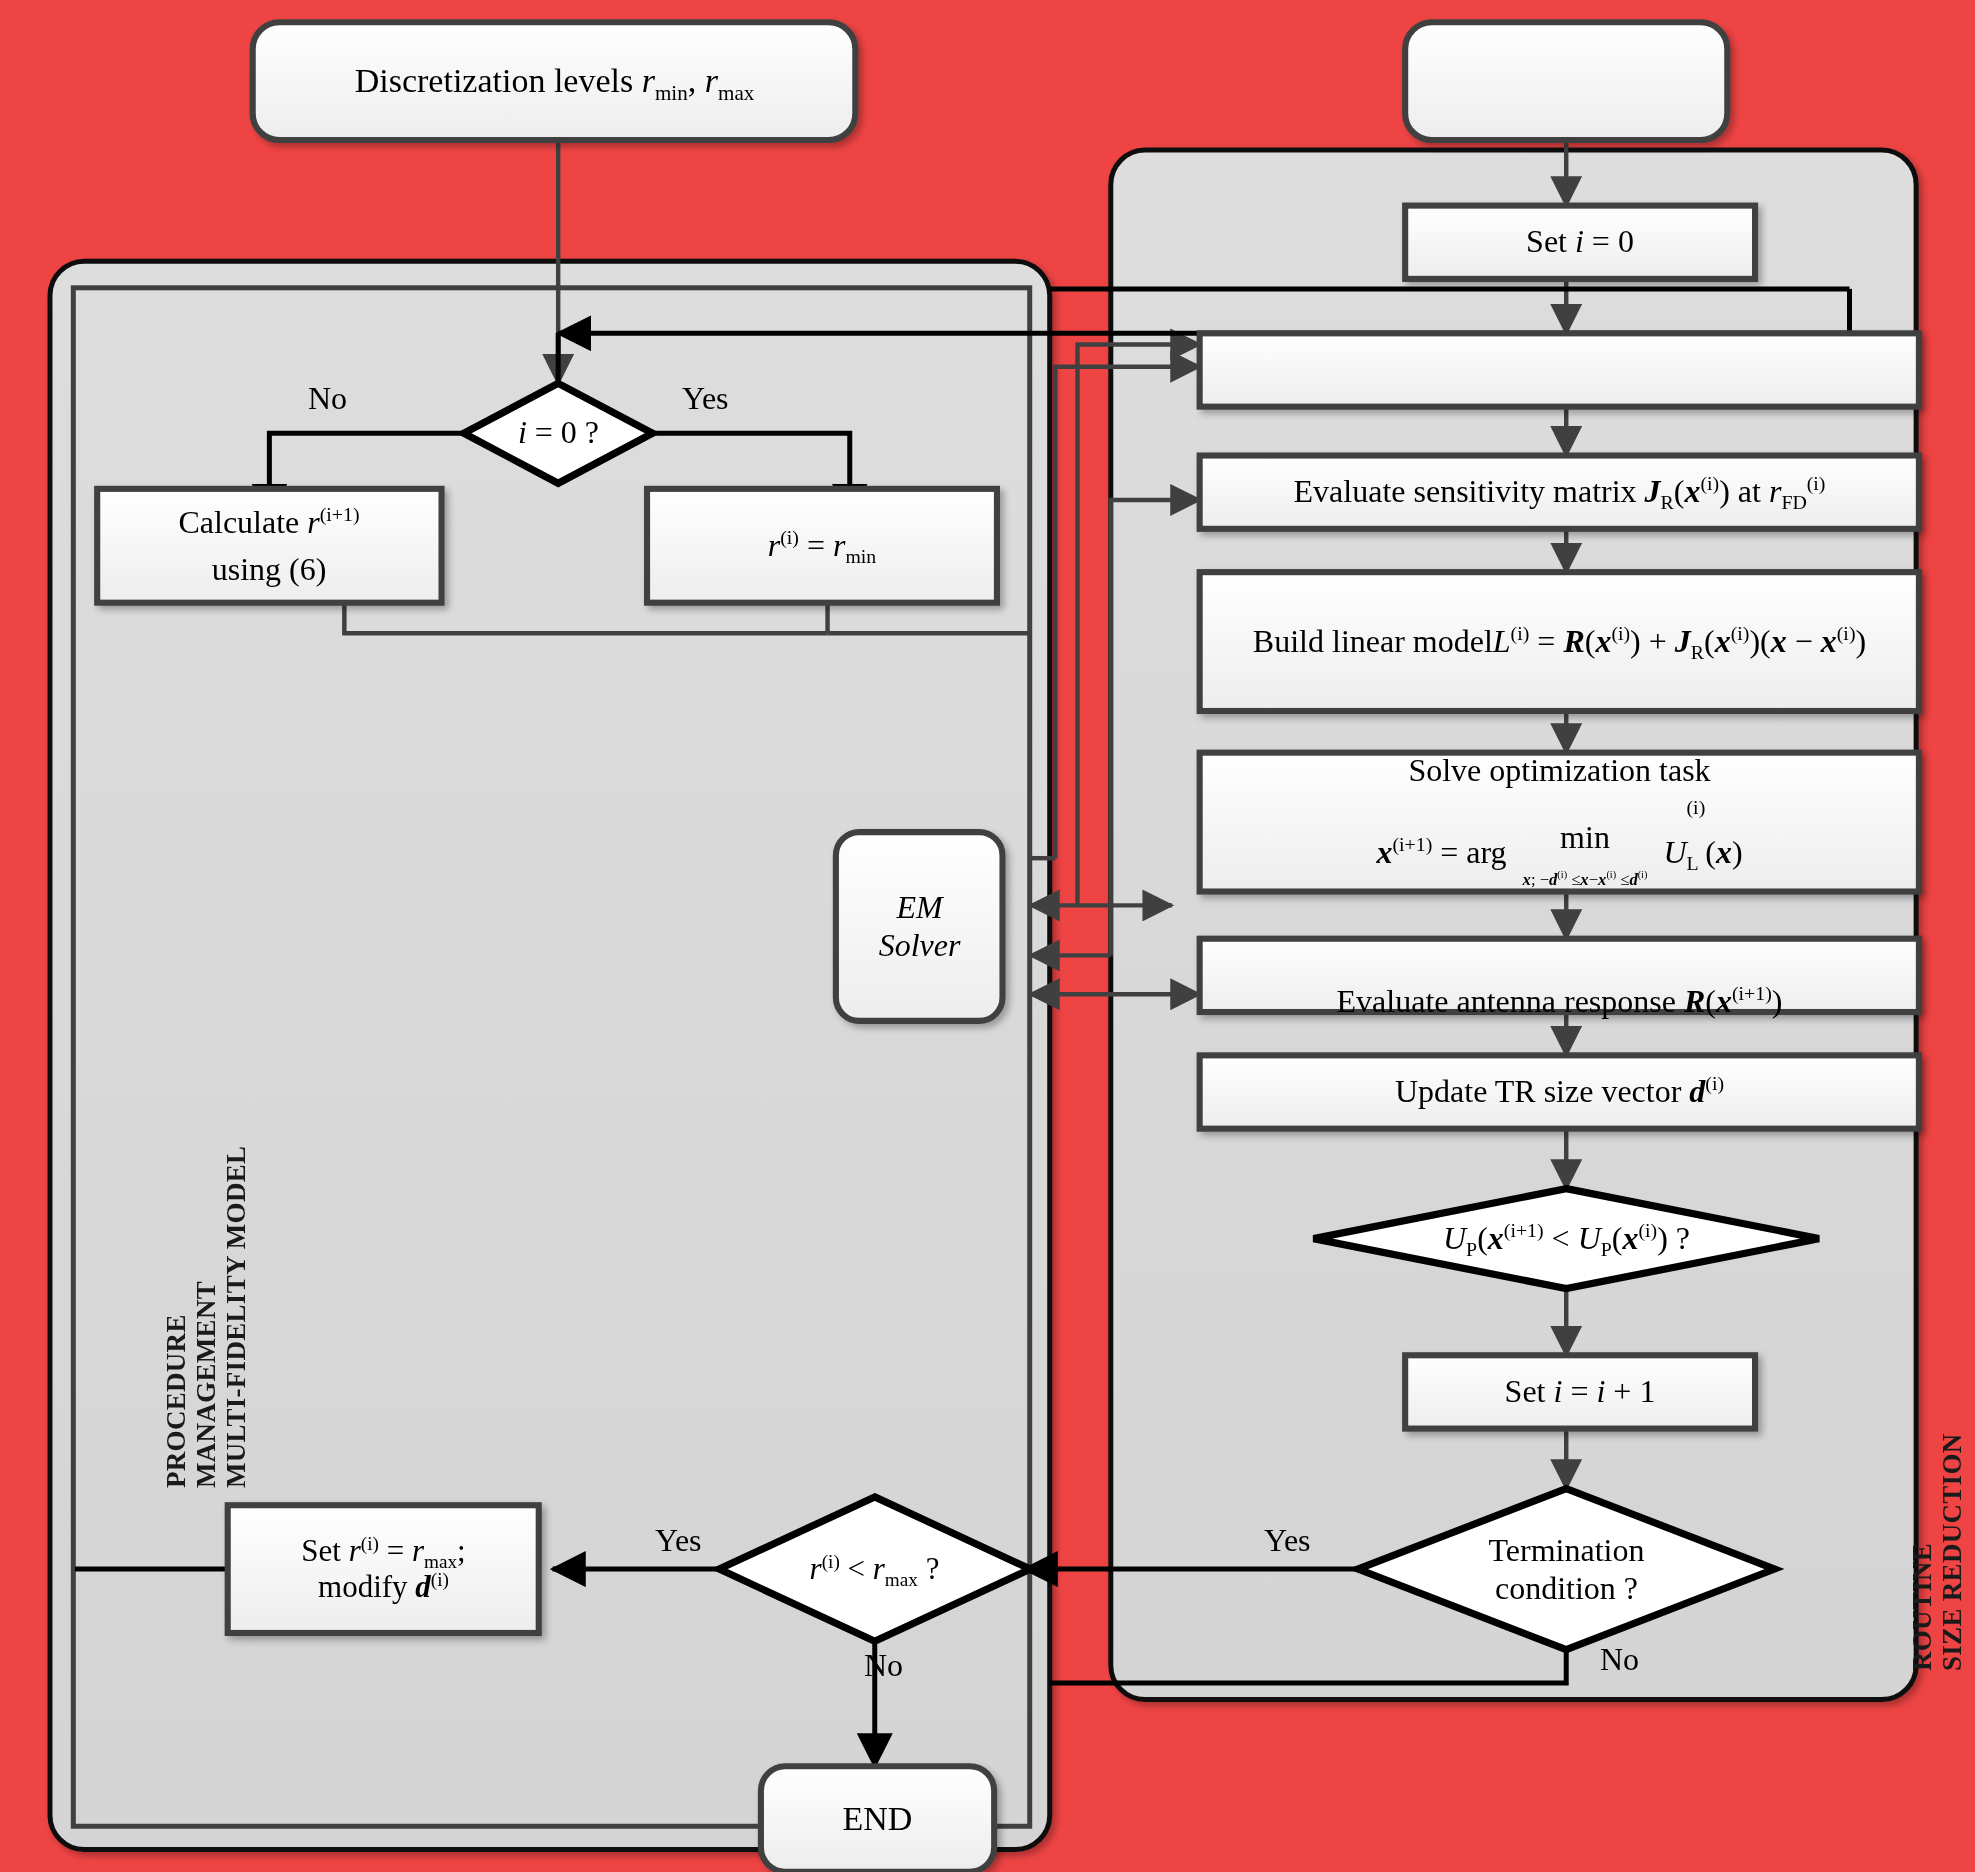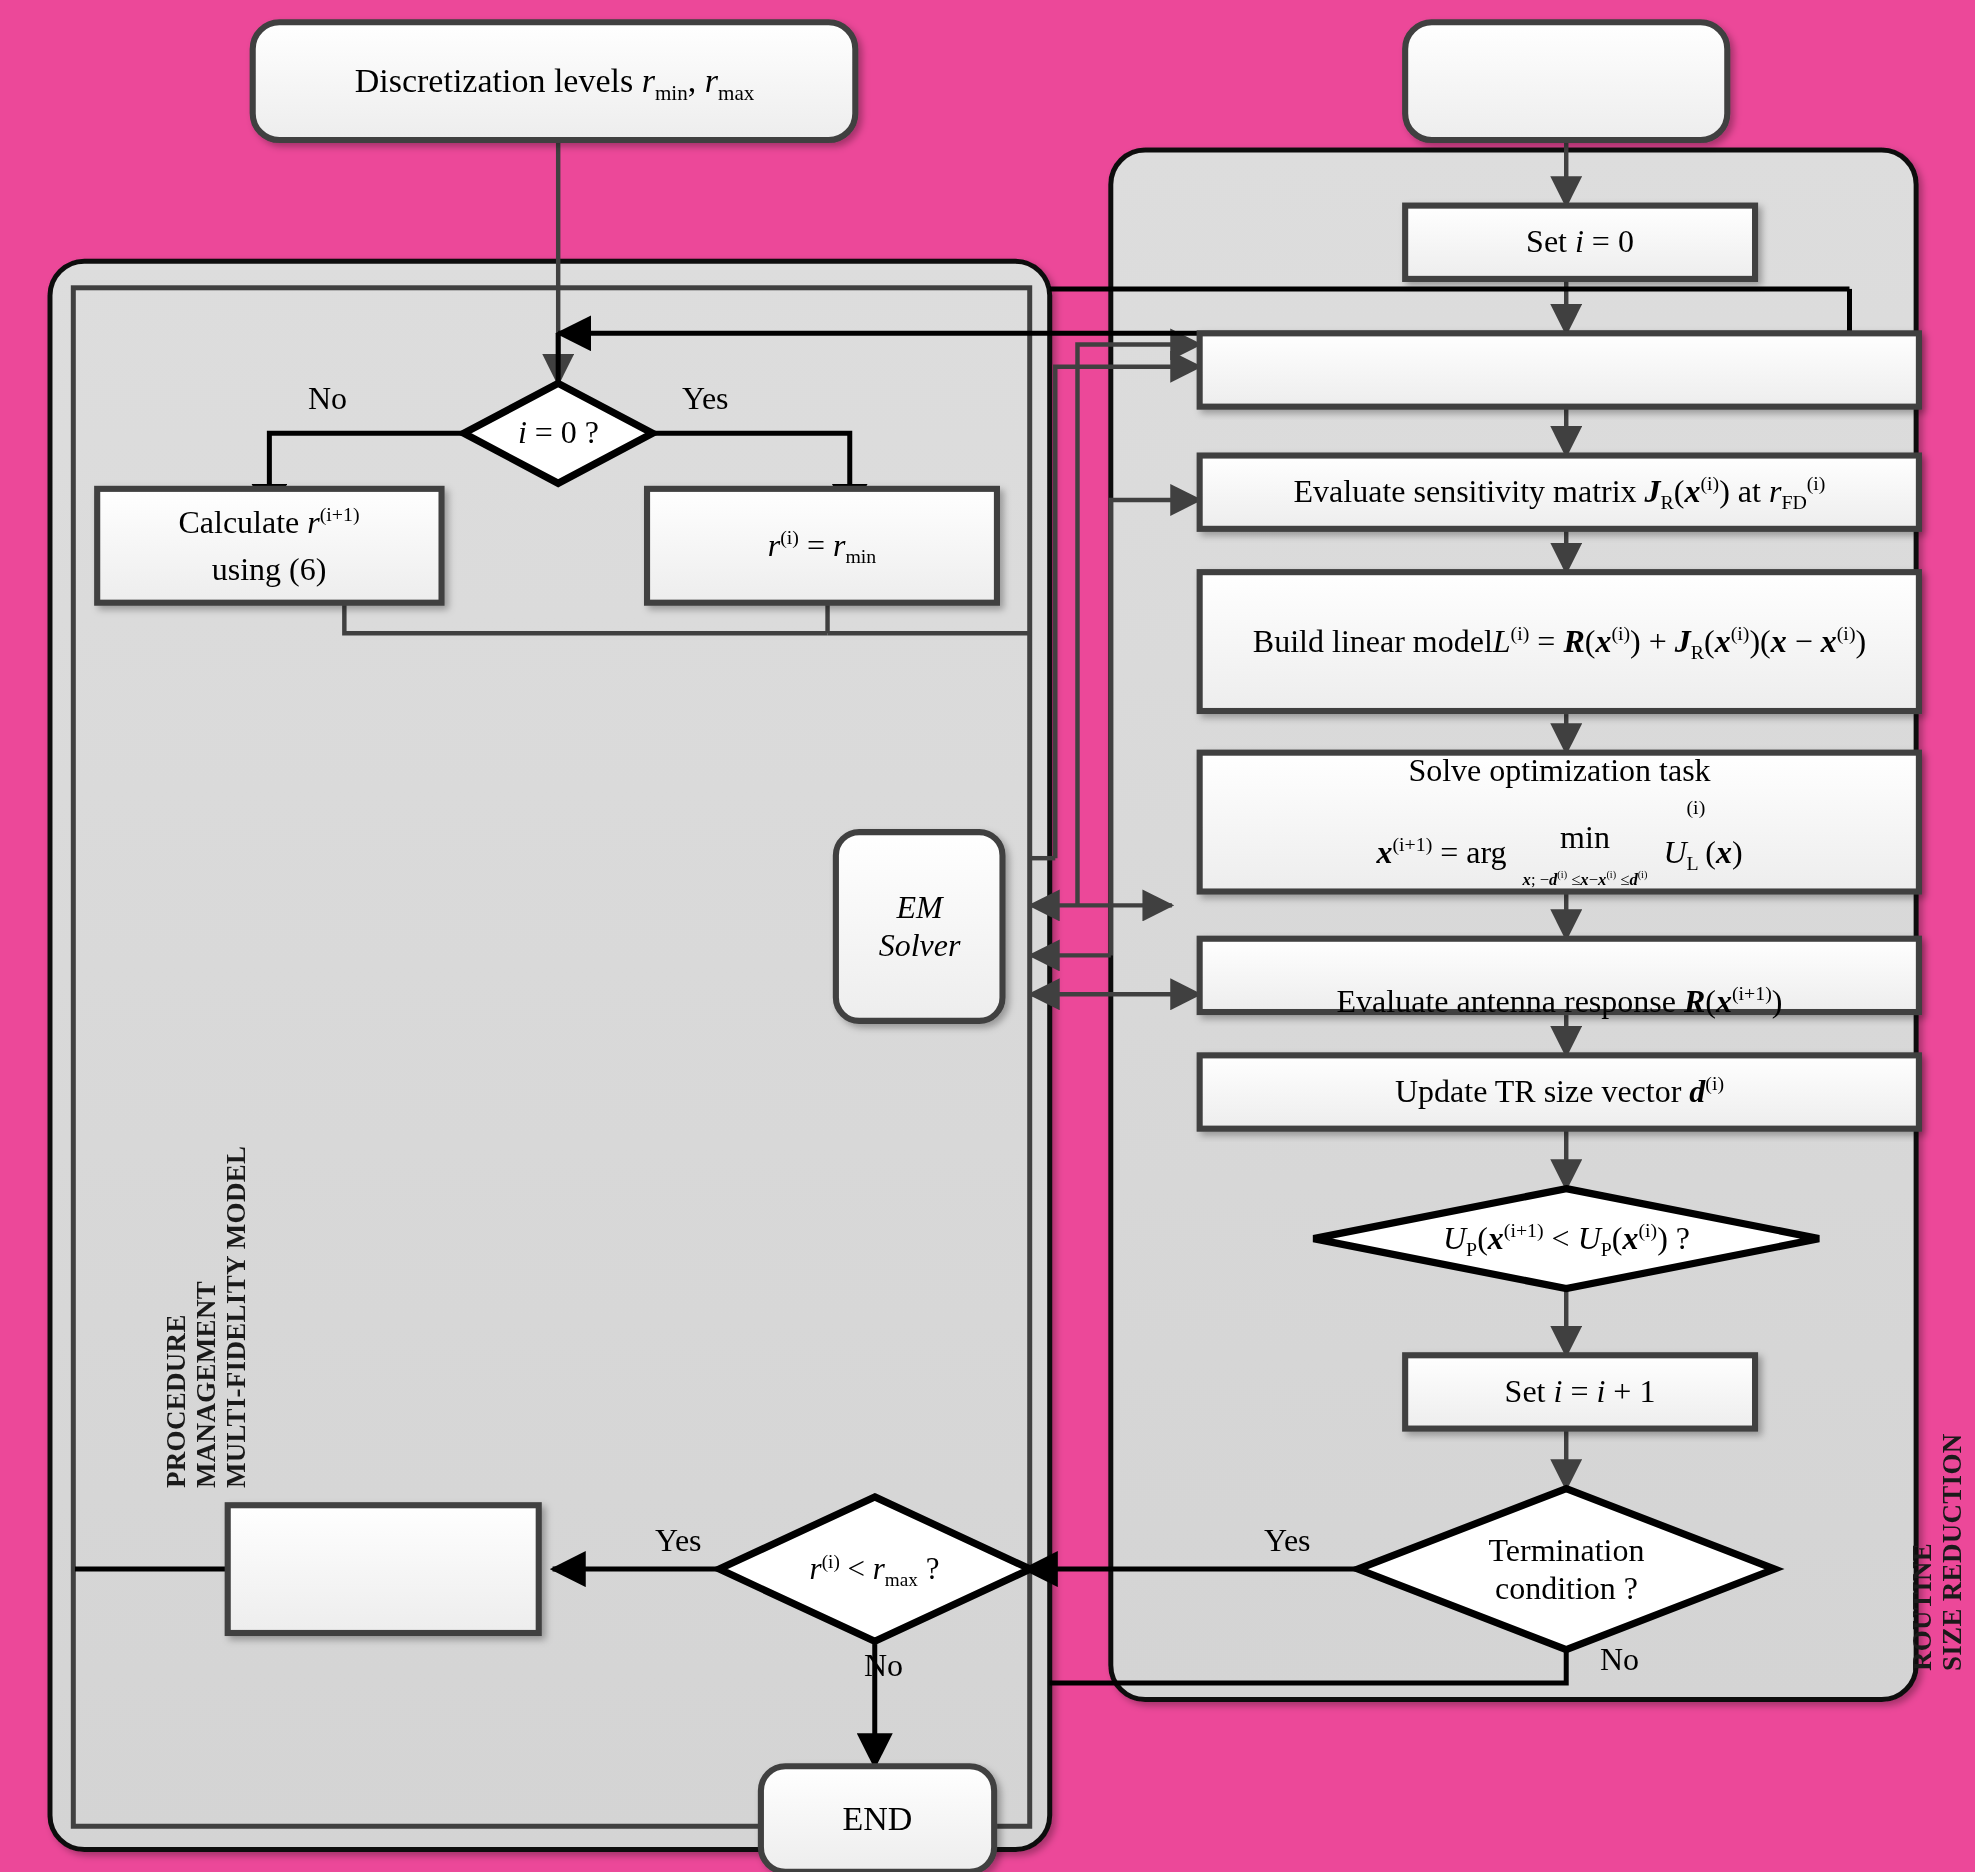--- a/index.html
+++ b/index.html
@@ -1,16 +1,16 @@
 <!DOCTYPE html>
 <html style="font-size:9px"><head>
 <meta charset="utf-8">
 <style>
   html,body{margin:0;padding:0;background:#ffffff;}
-  #stage{position:relative;width:1975px;height:1873px;background:#ec4899;
+  #stage{position:relative;width:1975px;height:1873px;background:#ef4444;
          font-family:"Liberation Serif","DejaVu Serif",serif;}
   svg#canvas{position:absolute;left:0;top:0;width:1975px;height:1873px;}
   .nodeText{position:absolute;display:flex;align-items:center;justify-content:center;
             text-align:center;pointer-events:none;line-height:1.16;color:#000;}
   .vlabel{position:absolute;font-weight:bold;letter-spacing:0.3px;color:#1a1a1a;
           font-family:"Liberation Serif","DejaVu Serif",serif;}
   .edgeLbl{position:absolute;color:#000;}
   sup{font-size:.62em;vertical-align:super;line-height:0;}
   sub{font-size:.62em;vertical-align:sub;line-height:0;}
   .it{font-style:italic;}
@@ -173,20 +173,24 @@
   <div class="nodeText" style="left:464px;top:383px;width:189px;height:100px;font-size:32px;">
       <span id="t-dec0"><span class="it">i</span> = 0 ?</span>
     </div>
   <div class="nodeText" style="left:97px;top:489px;width:344px;height:114px;font-size:32px;flex-direction:column;gap:9px;">
     <span id="t-calc1">Calculate  <span class="it">r</span><sup>(i+1)</sup></span>
     <span>using (6)</span>
   </div>
   <div class="nodeText" style="left:647px;top:489px;width:350px;height:114px;font-size:32px;">
       <span id="t-rmin"><span class="it">r</span><sup>(i)</sup> = <span class="it">r</span><sub>min</sub></span>
     </div>
+  <div class="nodeText" style="left:228px;top:1505px;width:311px;height:128px;font-size:31px;flex-direction:column;">
+    <span id="t-setr1">Set <span class="it">r</span><sup>(i)</sup> = <span class="it">r</span><sub>max</sub>;</span>
+    <span id="t-setr2">modify <span class="bi">d</span><sup>(i)</sup></span>
+  </div>
   <div class="nodeText" style="left:719px;top:1519px;width:311px;height:100px;font-size:31px;">
       <span id="t-rltmax"><span class="it">r</span><sup>(i)</sup> &lt; <span class="it">r</span><sub>max</sub> ?</span>
     </div>
 
   <div class="edgeLbl" style="left:308px;top:380px;font-size:32px;">No</div>
   <div class="edgeLbl" style="left:682px;top:380px;font-size:32px;">Yes</div>
   <div class="edgeLbl" style="left:1264px;top:1522px;font-size:32px;">Yes</div>
   <div class="edgeLbl" style="left:1600px;top:1641px;font-size:32px;">No</div>
   <div class="edgeLbl" style="left:655px;top:1522px;font-size:32px;">Yes</div>
   <div class="edgeLbl" style="left:864px;top:1647px;font-size:32px;">No</div>

